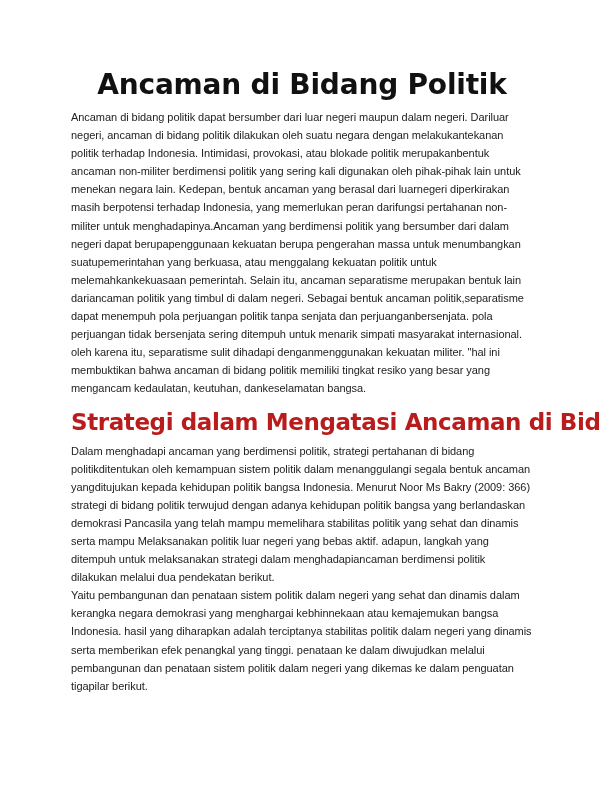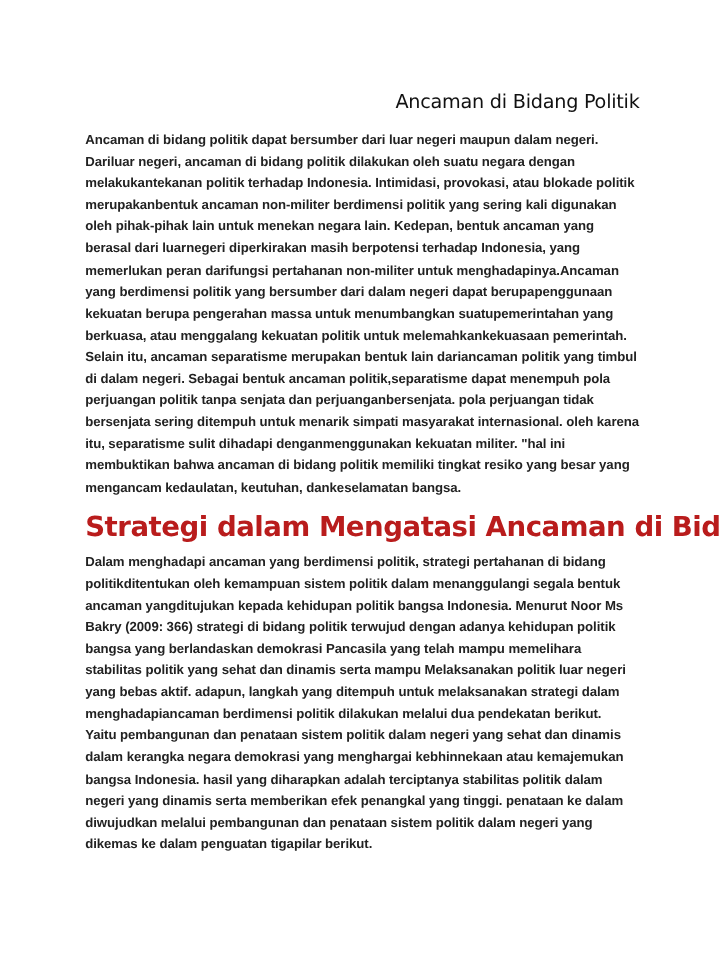--- a/index.html
+++ b/index.html
@@ -16,35 +16,34 @@
       color: #1a1a1a;
     }
     .page {
       position: absolute;
       left: 71px;
       top: 72px;
       width: 462px;
     }
     .title {
       font-family: "DejaVu Sans", "Liberation Sans", sans-serif;
-      font-weight: normal;
-      font-size: 16px;
-      text-align: right;
+      font-weight: bold;
+      font-size: 28px;
+      text-align: center;
       margin: 0 0 10px 0;
       letter-spacing: -0.2px;
       color: #111;
       line-height: 26px;
     }
     .para {
       font-size: 11px;
       line-height: 18.1px;
       margin: 0;
       letter-spacing: -0.05px;
       color: #222;
-      font-weight: bold;
     }
     .h2 {
       font-family: "DejaVu Sans", "Liberation Sans", sans-serif;
       font-weight: bold;
       font-size: 23px;
       line-height: 24px;
       margin: 12px 0 8px 0;
       letter-spacing: -0.4px;
       color: #b91c1c;
       white-space: nowrap;

